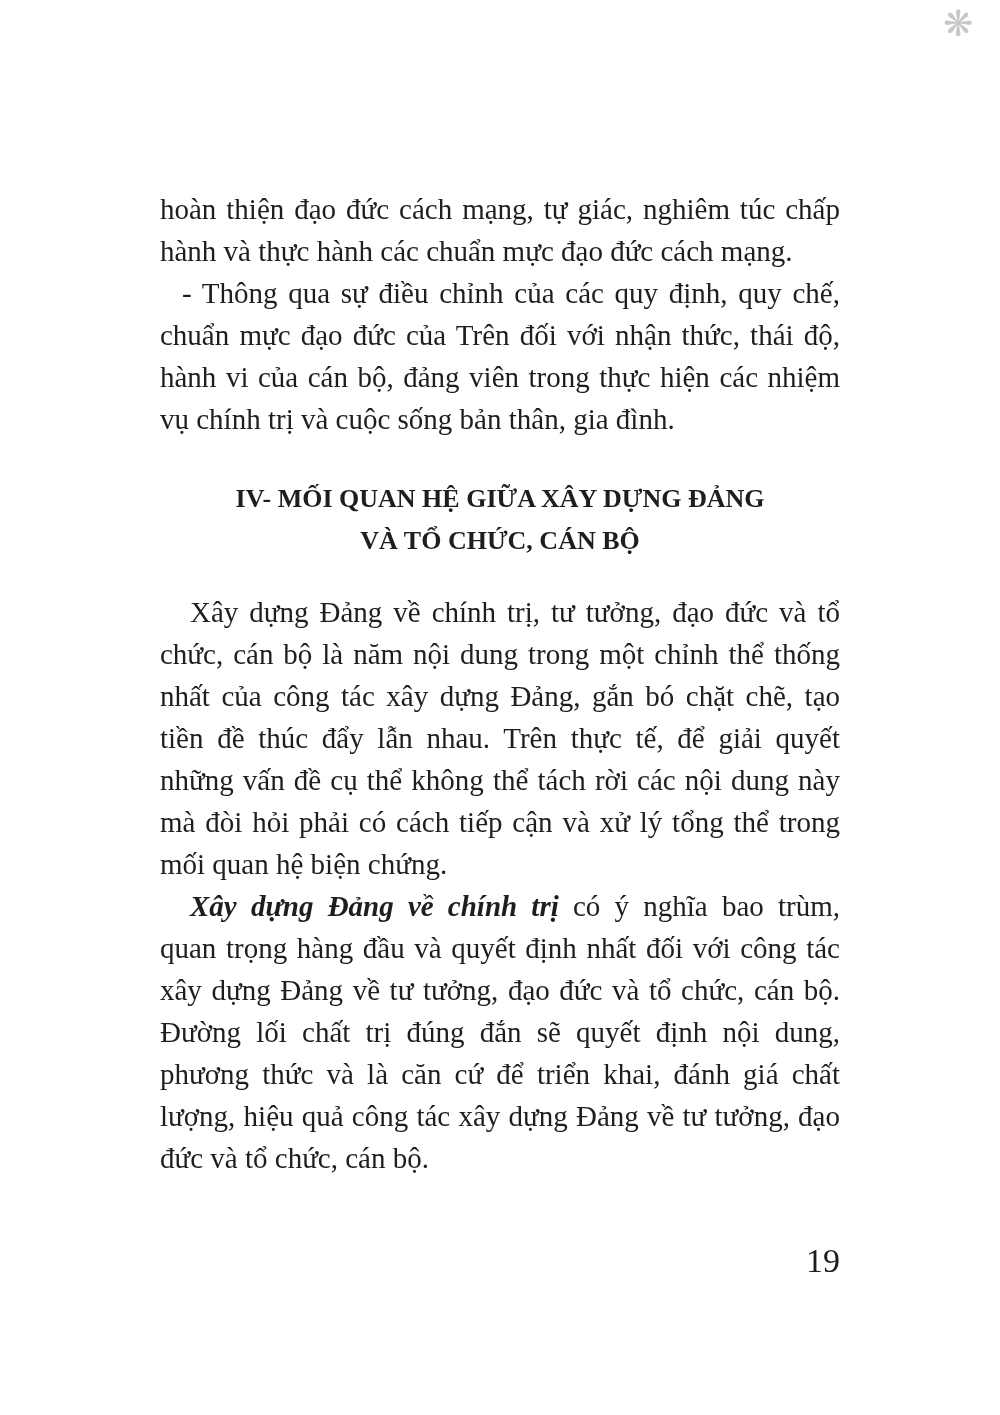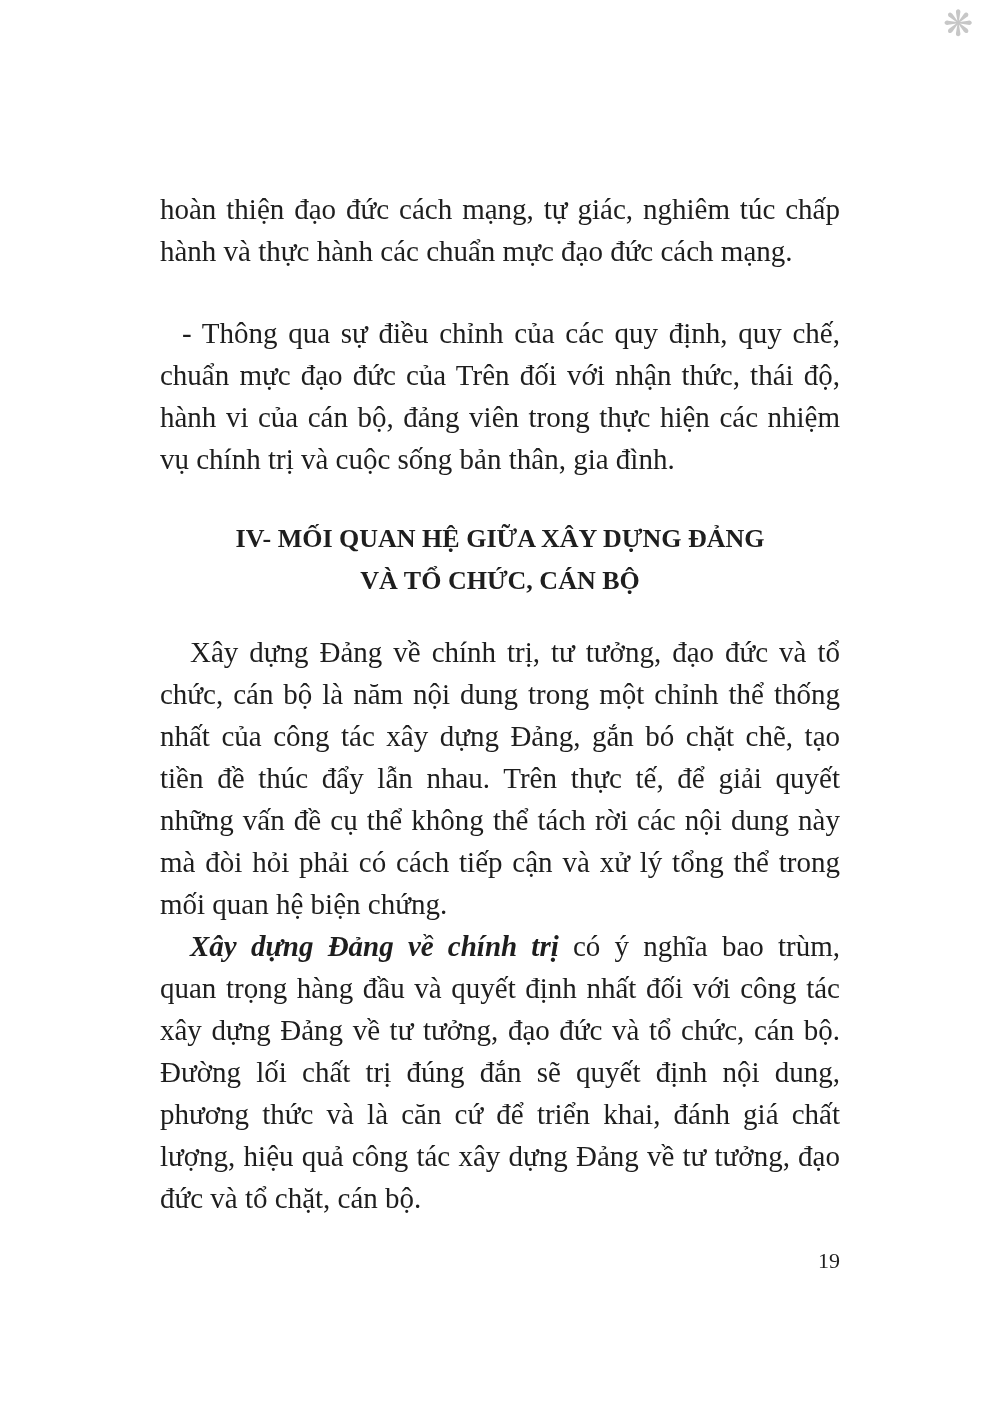--- a/index.html
+++ b/index.html
@@ -38,39 +38,39 @@
     line-height: 42px;
   }
   .line {
     text-align: justify;
     text-align-last: justify;
     white-space: normal;
   }
   .line.last {
     text-align-last: left;
   }
-  .line.indent-dash { padding-left: 22px; margin-top: 40px; }
+  .line.indent-dash { padding-left: 22px; }
   .line.indent      { padding-left: 30px; }
   .heading {
     margin-top: 38px;
     margin-bottom: 29px;
     text-align: center;
     font-weight: bold;
     font-size: 26px;
     line-height: 42px;
   }
   .heading .hline { text-align: center; }
   .italic { font-style: italic; font-weight: bold; }
   .page-number {
     position: absolute;
     left: 160px;
     top: 1240px;
     width: 680px;
     text-align: right;
-    font-size: 22px;
+    font-size: 34px;
     line-height: 42px;
   }
 </style>
 </head>
 <body>
 
 <div class="page">
 
   <div class="ornament">❋</div>
 
@@ -105,20 +105,20 @@
 
     <div>
       <div class="line indent">
         <span class="italic">Xây dựng Đảng về chính trị</span><span> có ý nghĩa bao trùm,</span>
       </div>
       <div class="line">quan trọng hàng đầu và quyết định nhất đối với công tác</div>
       <div class="line">xây dựng Đảng về tư tưởng, đạo đức và tổ chức, cán bộ.</div>
       <div class="line">Đường lối chất trị đúng đắn sẽ quyết định nội dung,</div>
       <div class="line">phương thức và là căn cứ để triển khai, đánh giá chất</div>
       <div class="line">lượng, hiệu quả công tác xây dựng Đảng về tư tưởng, đạo</div>
-      <div class="line last">đức và tổ chặt, cán bộ.</div>
+      <div class="line last">đức và tổ chức, cán bộ.</div>
     </div>
 
   </div>
 
   <div class="page-number">19</div>
 
 </div>
 
 </body></html>

